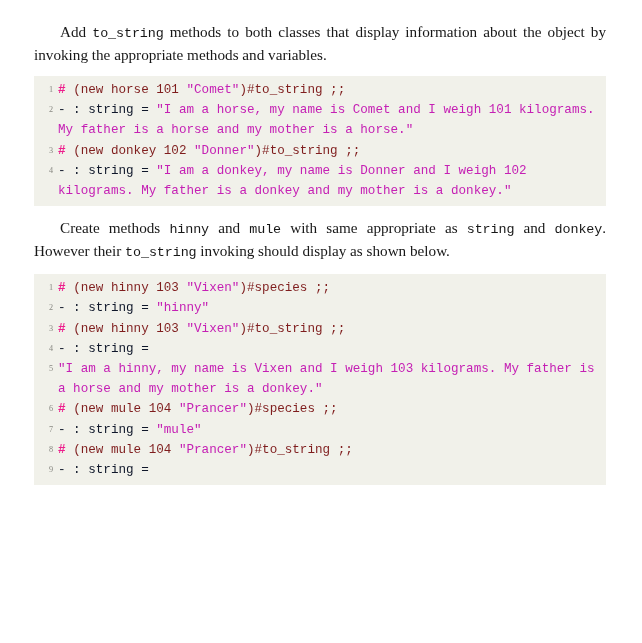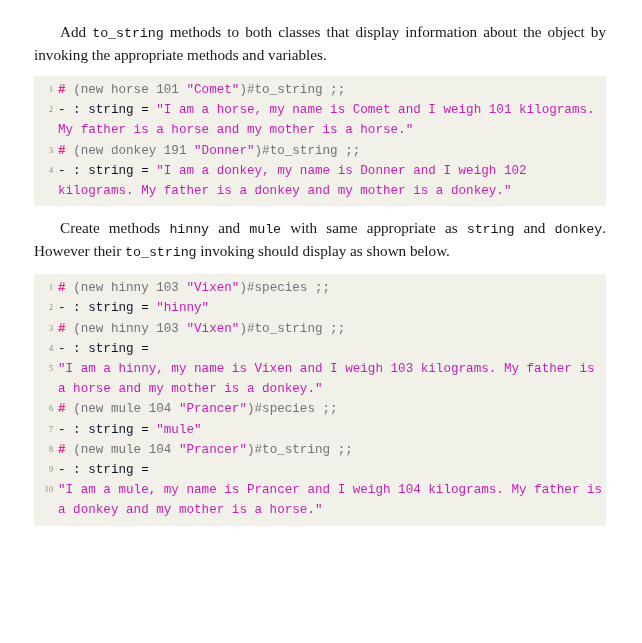--- a/index.html
+++ b/index.html
@@ -68,21 +68,21 @@
   }
   .code {
     flex: 1 1 auto;
     white-space: pre-wrap;
     word-break: normal;
     overflow-wrap: normal;
   }
 
   
   .c-prompt  { color: #ed1e8c; font-weight: bold; }
-  .c-plain   { color: #737373; }
+  .c-plain   { color: #7f1d1d; }
   .c-str     { color: #c520b4; }
   .c-out     { color: #0f172a; }
   .c-outstr  { color: #c520b4; }
 
   
   .sp-after-para { height: 11px; }
   .sp-after-list { height: 12px; }
   .sp-before-para { height: 10px; }
 </style>
 </head>
@@ -90,39 +90,38 @@
 
 <div class="page">
 
   <p class="para indent"><span>Add </span><span class="tt">to_string</span><span> methods to both classes that display information about the object by invoking the appropriate methods and variables.</span></p>
 
   <div class="sp-after-para"></div>
 
   <div class="listing" id="listing-one">
       <div class="ln-row"><span class="lnum">1</span><span class="code"><span class="c-prompt"># </span><span class="c-plain">(new horse 101 </span><span class="c-str">"Comet"</span><span class="c-plain">)#to_string ;;</span></span></div>
       <div class="ln-row"><span class="lnum">2</span><span class="code"><span class="c-out">- : string = </span><span class="c-outstr">"I am a horse, my name is Comet and I weigh 101 kilograms. My father is a horse and my mother is a horse."</span></span></div>
-      <div class="ln-row"><span class="lnum">3</span><span class="code"><span class="c-prompt"># </span><span class="c-plain">(new donkey 191 </span><span class="c-str">"Donner"</span><span class="c-plain">)#to_string ;;</span></span></div>
+      <div class="ln-row"><span class="lnum">3</span><span class="code"><span class="c-prompt"># </span><span class="c-plain">(new donkey 102 </span><span class="c-str">"Donner"</span><span class="c-plain">)#to_string ;;</span></span></div>
       <div class="ln-row"><span class="lnum">4</span><span class="code"><span class="c-out">- : string = </span><span class="c-outstr">"I am a donkey, my name is Donner and I weigh 102 kilograms. My father is a donkey and my mother is a donkey."</span></span></div>
     </div>
 
   <div class="sp-after-list"></div>
 
   <p class="para indent"><span>Create methods </span><span class="tt">hinny</span><span> and </span><span class="tt">mule</span><span> with same appropriate as </span><span class="tt">string</span><span> and </span><span class="tt">donkey</span><span>. However their </span><span class="tt">to_string</span><span> invoking should display as shown below.</span></p>
 
   <div class="sp-after-para"></div>
 
   <div class="listing" id="listing-two">
       <div class="ln-row"><span class="lnum">1</span><span class="code"><span class="c-prompt"># </span><span class="c-plain">(new hinny 103 </span><span class="c-str">"Vixen"</span><span class="c-plain">)#species ;;</span></span></div>
       <div class="ln-row"><span class="lnum">2</span><span class="code"><span class="c-out">- : string = </span><span class="c-outstr">"hinny"</span></span></div>
       <div class="ln-row"><span class="lnum">3</span><span class="code"><span class="c-prompt"># </span><span class="c-plain">(new hinny 103 </span><span class="c-str">"Vixen"</span><span class="c-plain">)#to_string ;;</span></span></div>
       <div class="ln-row"><span class="lnum">4</span><span class="code"><span class="c-out">- : string =</span></span></div>
       <div class="ln-row"><span class="lnum">5</span><span class="code"><span class="c-outstr">"I am a hinny, my name is Vixen and I weigh 103 kilograms. My father is a horse and my mother is a donkey."</span></span></div>
       <div class="ln-row"><span class="lnum">6</span><span class="code"><span class="c-prompt"># </span><span class="c-plain">(new mule 104 </span><span class="c-str">"Prancer"</span><span class="c-plain">)#species ;;</span></span></div>
       <div class="ln-row"><span class="lnum">7</span><span class="code"><span class="c-out">- : string = </span><span class="c-outstr">"mule"</span></span></div>
       <div class="ln-row"><span class="lnum">8</span><span class="code"><span class="c-prompt"># </span><span class="c-plain">(new mule 104 </span><span class="c-str">"Prancer"</span><span class="c-plain">)#to_string ;;</span></span></div>
       <div class="ln-row"><span class="lnum">9</span><span class="code"><span class="c-out">- : string =</span></span></div>
-      <div class="ln-row"><span class="lnum">10</span><span class="code"><span class="c-outstr">"I am a mule, my name is Prancer and I weigh 104 kilograms. My father is a donkey and my mother is a horse."</span></span></div>
     </div>
 
   <div class="sp-before-para"></div>
 
 
 </div>
 
 </body></html>

